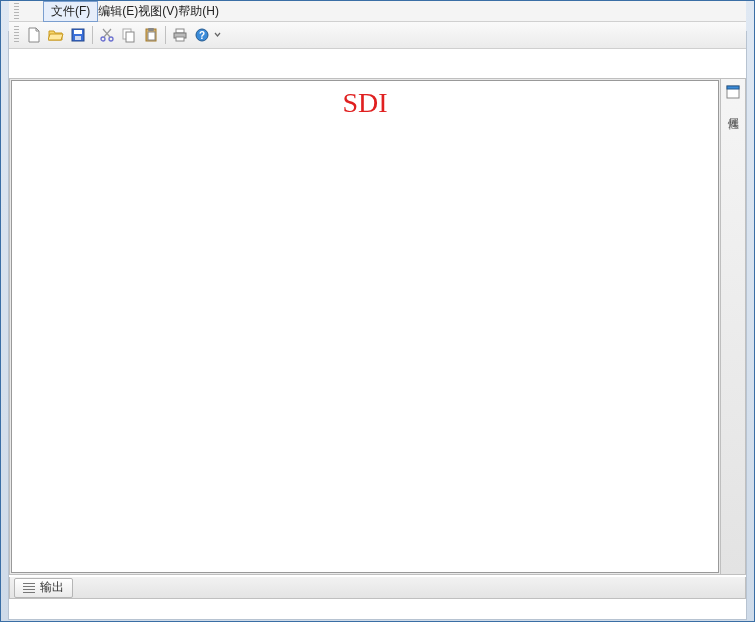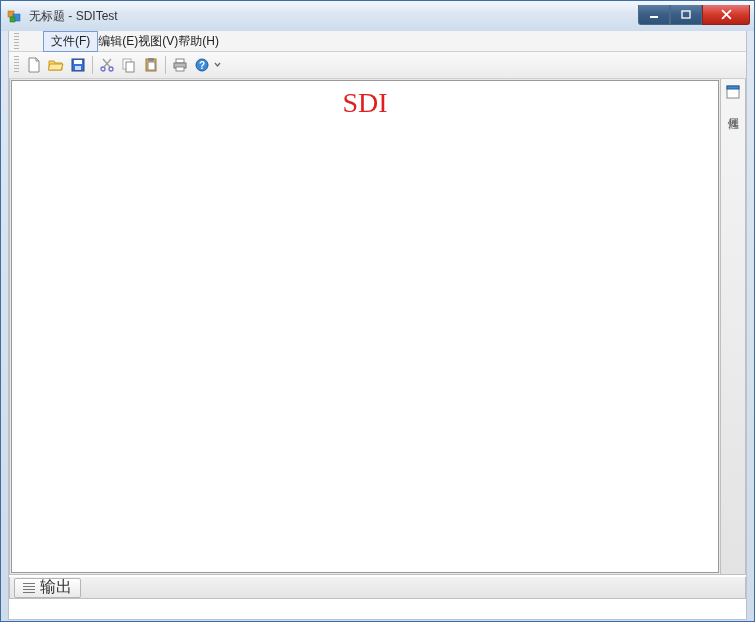--- a/index.html
+++ b/index.html
@@ -208,21 +208,21 @@
     padding: 0 4px;
   }
   .out-tab {
     height: 18px;
     border: 1px solid #b5b5b5;
     background: linear-gradient(to bottom,#ffffff,#eaeaea);
     display: flex;
     align-items: center;
     padding: 0 8px;
     gap: 5px;
-    font-size: 16px;
+    font-size: 12px;
     color: #333;
     border-radius: 2px;
   }
   .out-tab .lines-ico {
     width: 12px;
     height: 10px;
     background:
       linear-gradient(#777,#777) 0 0/12px 1px no-repeat,
       linear-gradient(#777,#777) 0 3px/12px 1px no-repeat,
       linear-gradient(#777,#777) 0 6px/12px 1px no-repeat,
@@ -274,48 +274,20 @@
   .menubar { margin: 0 8px; }
   .toolbar { margin: 0 8px; }
 </style>
 </head>
 <body>
 
 <div class="window">
 
   <div class="inner-chrome"></div>
 
-  <div class="titlebar">
-    <span class="app-icon">
-      <svg width="16" height="16" viewBox="0 0 16 16">
-        <rect x="1" y="3" width="6" height="6" fill="#d93" stroke="#a60" stroke-width="0.5"></rect>
-        <rect x="6" y="6" width="7" height="7" fill="#3a8bd9" stroke="#255a8f" stroke-width="0.5"></rect>
-        <rect x="3" y="9" width="5" height="5" fill="#37a537" stroke="#1f6f1f" stroke-width="0.5"></rect>
-      </svg>
-    </span>
-    <span class="title-text">无标题 - SDITest</span>
-    <span class="spacer"></span>
-    <div class="cap-buttons">
-      <div class="cap-btn cap-min">
-        <svg width="10" height="10" viewBox="0 0 10 10">
-            <rect x="1" y="6" width="8" height="2" fill="#fff"></rect>
-          </svg>
-      </div>
-      <div class="cap-btn cap-max">
-        <svg width="10" height="10" viewBox="0 0 10 10">
-            <rect x="1" y="1" width="8" height="7" fill="none" stroke="#fff" stroke-width="1.3"></rect>
-          </svg>
-      </div>
-      <div class="cap-btn cap-close">
-        <svg width="11" height="11" viewBox="0 0 10 10">
-            <path d="M1 1 L9 9 M9 1 L1 9" stroke="#fff" stroke-width="1.6"></path>
-          </svg>
-      </div>
-    </div>
-  </div>
 
   <div class="menubar">
     <div class="grip"></div>
     <div class="menu-item framed">文件(F)</div>
     <div class="menu-item">编辑(E)</div>
     <div class="menu-item">视图(V)</div>
     <div class="menu-item">帮助(H)</div>
   </div>
 
   <div class="toolbar">

